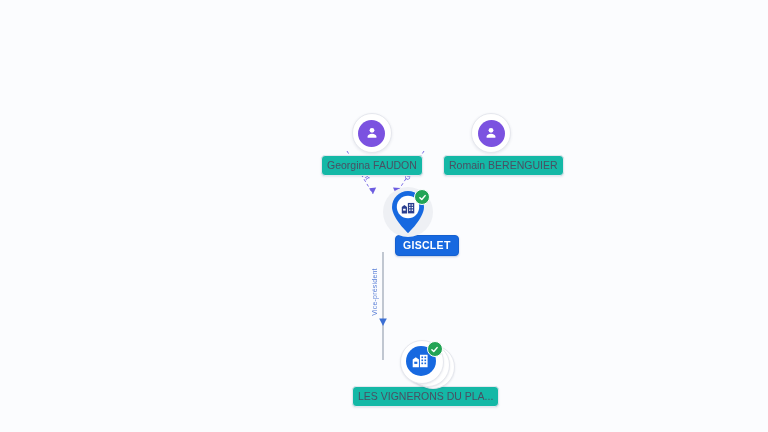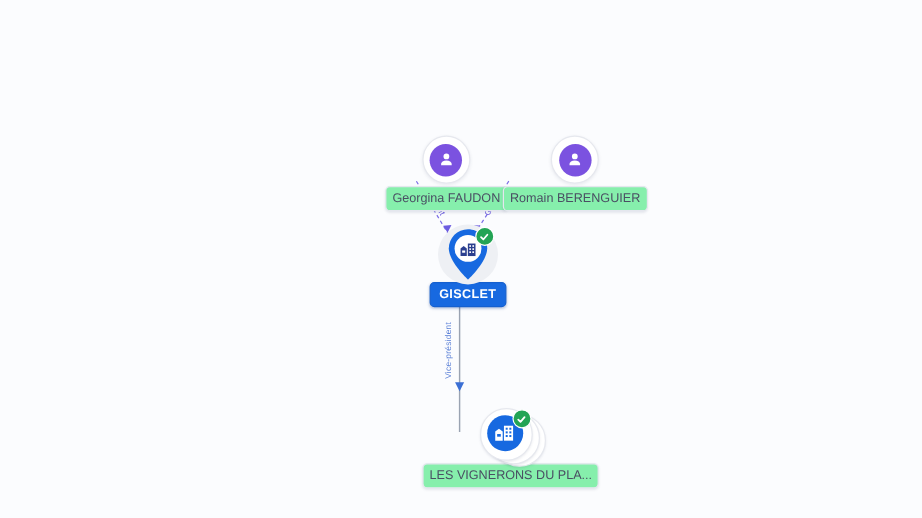--- a/index.html
+++ b/index.html
@@ -55,21 +55,21 @@
     border-radius: 50%;
     background: #7b52e0;
     display: flex;
     align-items: center;
     justify-content: center;
   }
   .person-circle svg { display:block; }
 
   
   .chip {
-    background: #86efac;
+    background: #14b8a6;
     border: 1px solid #e4e7ee;
     border-radius: 4px;
     color: #4a4f63;
     font-size: 10.5px;
     line-height: 13px;
     padding: 3px 5px;
     white-space: nowrap;
     box-shadow: 0 1px 2px rgba(40,50,90,0.10);
     text-align: right;
   }
@@ -207,21 +207,21 @@
 
   <div class="node" style="left:419px; top:113px;">
     <div class="person-disc">
       <div class="person-circle">
         <svg width="16" height="16" viewBox="0 0 24 24" fill="#ffffff">
           <circle cx="12" cy="8" r="3.6"></circle>
           <path d="M12 13c-3.9 0-6.6 2.1-6.6 4.3V19h13.2v-1.7C18.6 15.1 15.9 13 12 13z"></path>
         </svg>
       </div>
     </div>
-    <div class="chip" style="margin-top:2px;">Romain BERENGUIER</div>
+    <div class="chip" style="margin-top:2px;margin-left:24px;">Romain BERENGUIER</div>
   </div>
 
   <div class="node" style="left:358px; top:187px;">
     <div class="pin-halo">
       <div class="pin-wrap">
         <svg width="40" height="46" viewBox="0 0 40 46">
           <path d="M20 2C11.2 2 4 9.1 4 17.9c0 11.3 16 26.1 16 26.1s16-14.8 16-26.1C36 9.1 28.8 2 20 2z" fill="#1769e0"></path>
           <circle cx="20" cy="18" r="11.2" fill="#ffffff"></circle>
           <g fill="#2b3f8f" transform="translate(13.2,12.2) scale(0.58)">
             <path d="M1 10 L1 21 L10 21 L10 10 L5.5 6.5 Z"></path>
@@ -235,21 +235,21 @@
             <rect x="3.3" y="13" width="4.4" height="3.2" fill="#ffffff"></rect>
           </g>
         </svg>
         <div class="badge-check">
           <svg width="9" height="9" viewBox="0 0 24 24" fill="none" stroke="#ffffff" stroke-width="4" stroke-linecap="round" stroke-linejoin="round">
             <path d="M5 12.5 L10 17.5 L19 7"></path>
           </svg>
         </div>
       </div>
     </div>
-    <div class="chip-primary" style="margin-top:-2px;">GISCLET</div>
+    <div class="chip-primary" style="margin-top:-2px;margin-left:37px;">GISCLET</div>
   </div>
 
   <div class="node" style="left:352px; top:340px;">
     <div class="stack">
       <div class="stack-card c3"></div>
       <div class="stack-card c2"></div>
       <div class="stack-card c1"></div>
       <div class="co-circle">
         <svg width="18" height="18" viewBox="0 0 26 26" fill="#ffffff">
           <path d="M1 11 L1 22 L10 22 L10 11 L5.5 7.5 Z"></path>

